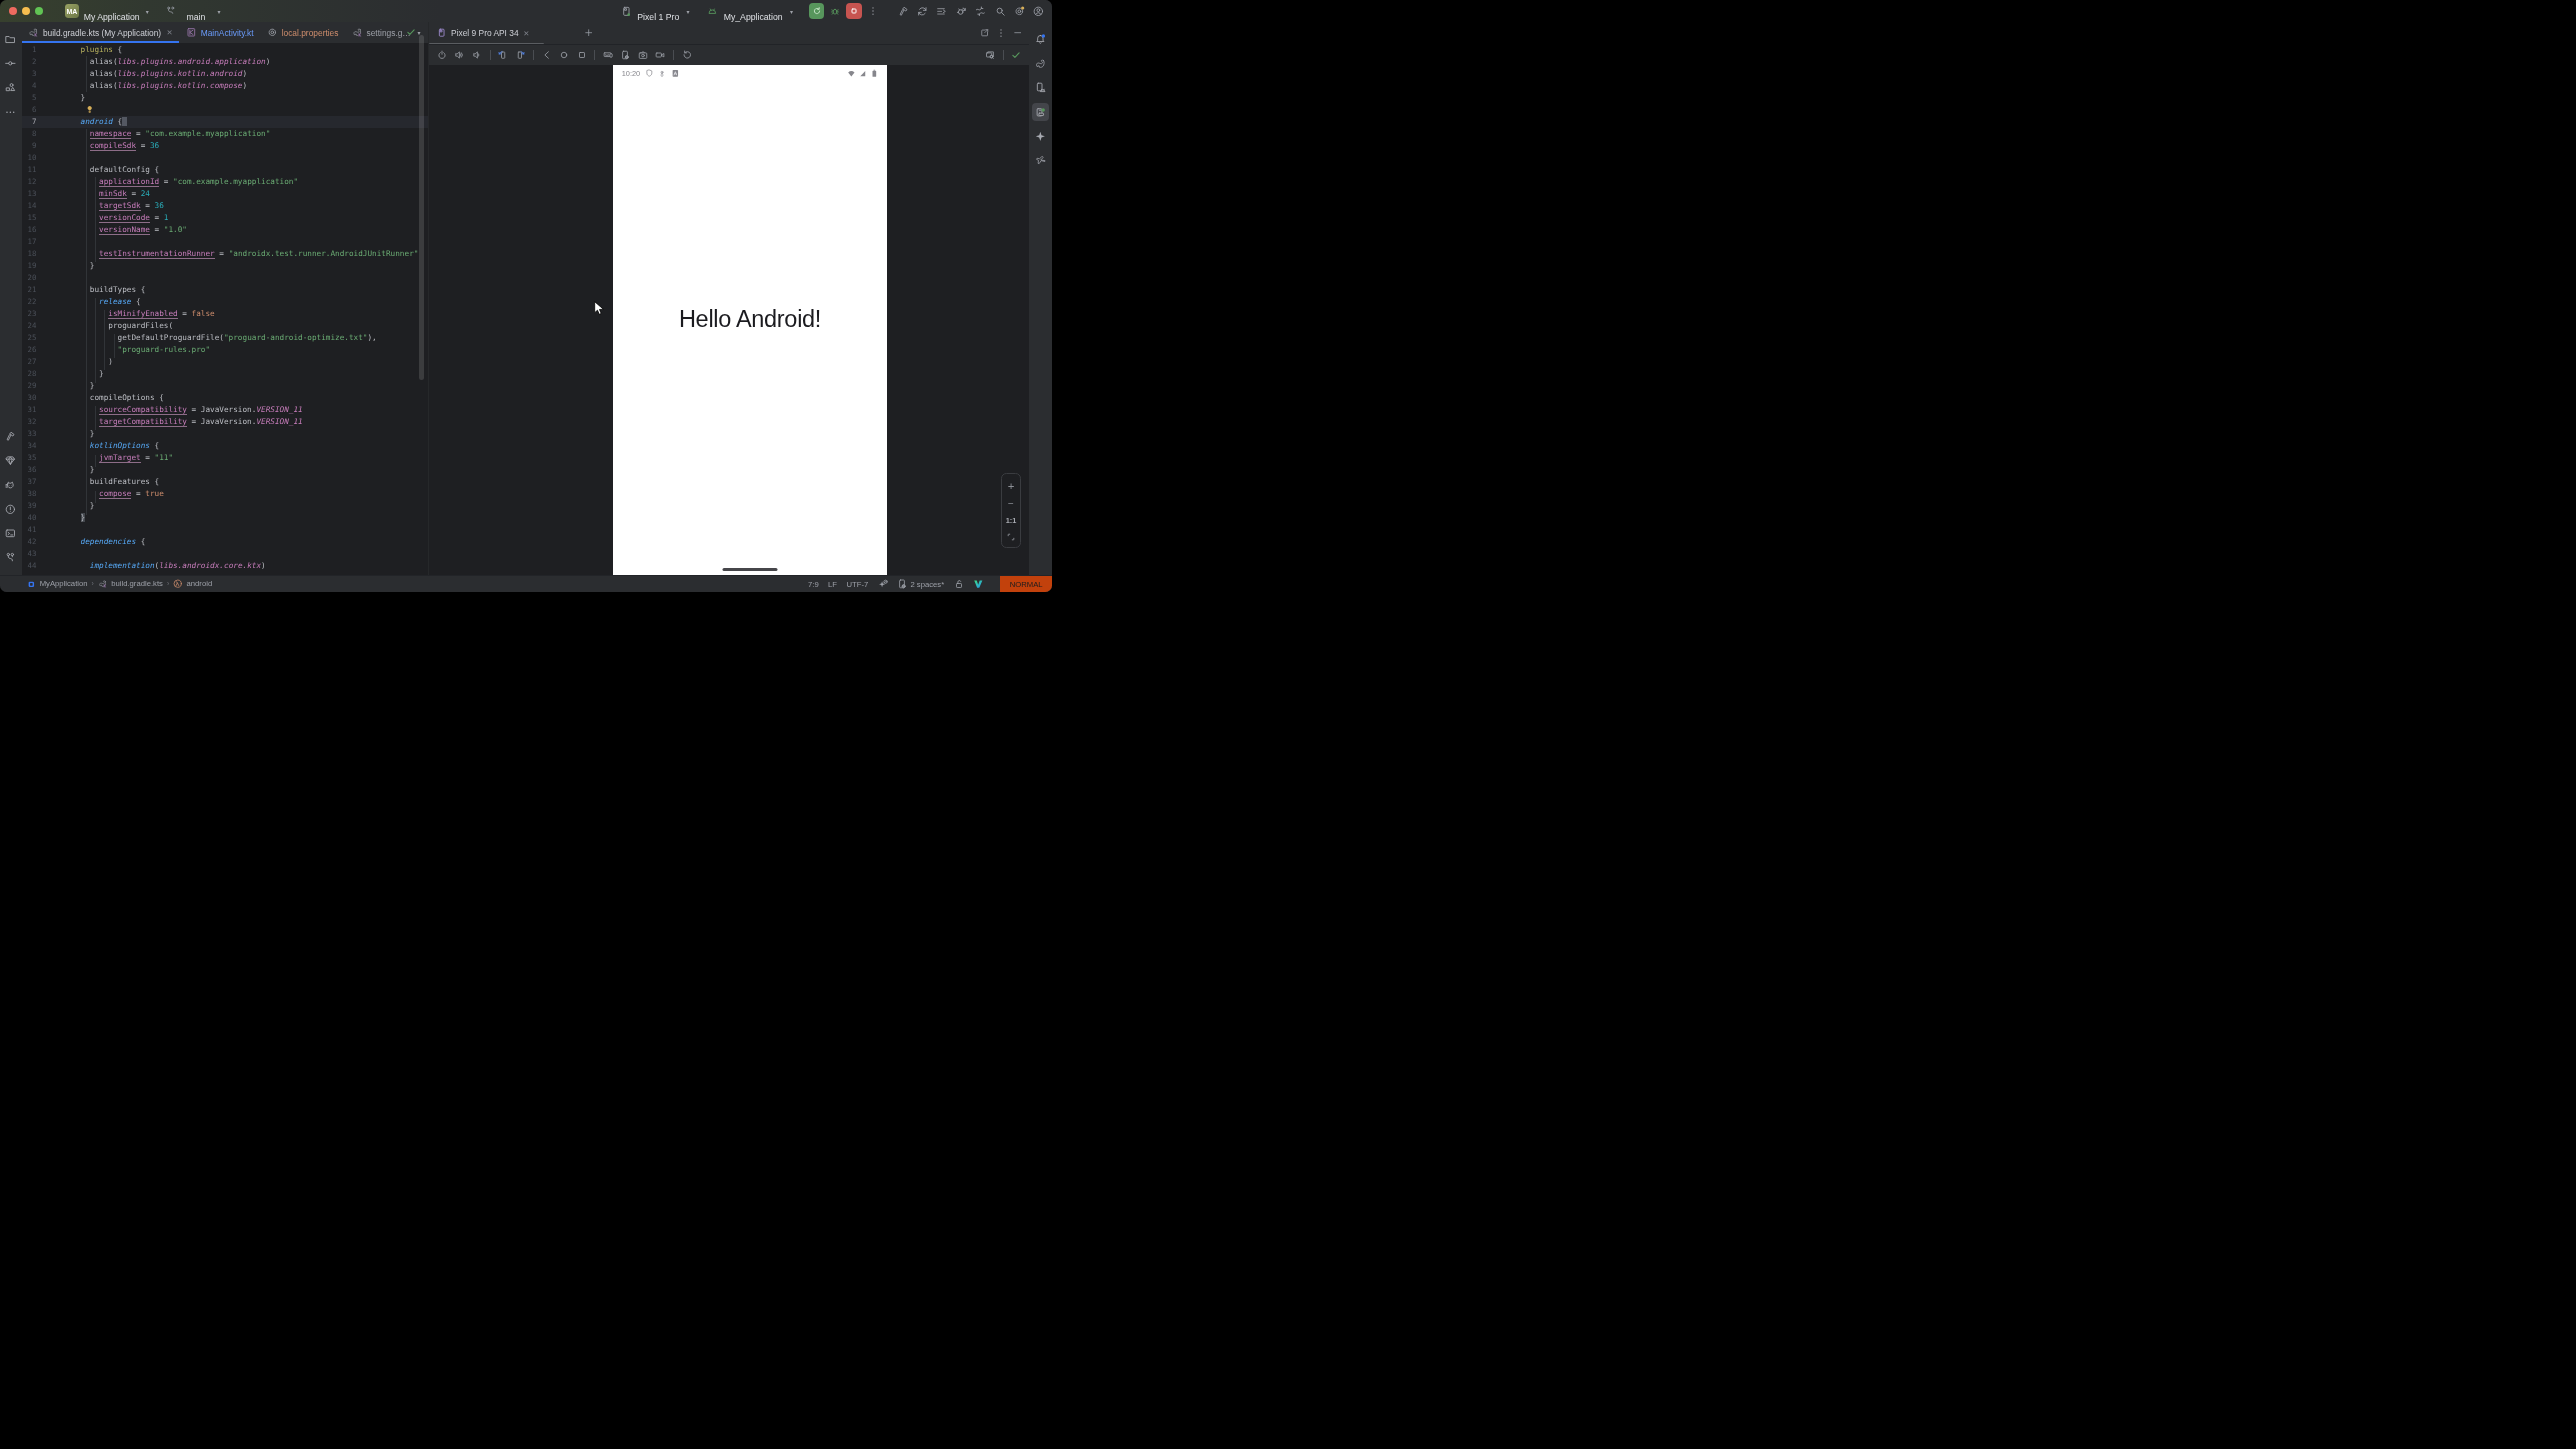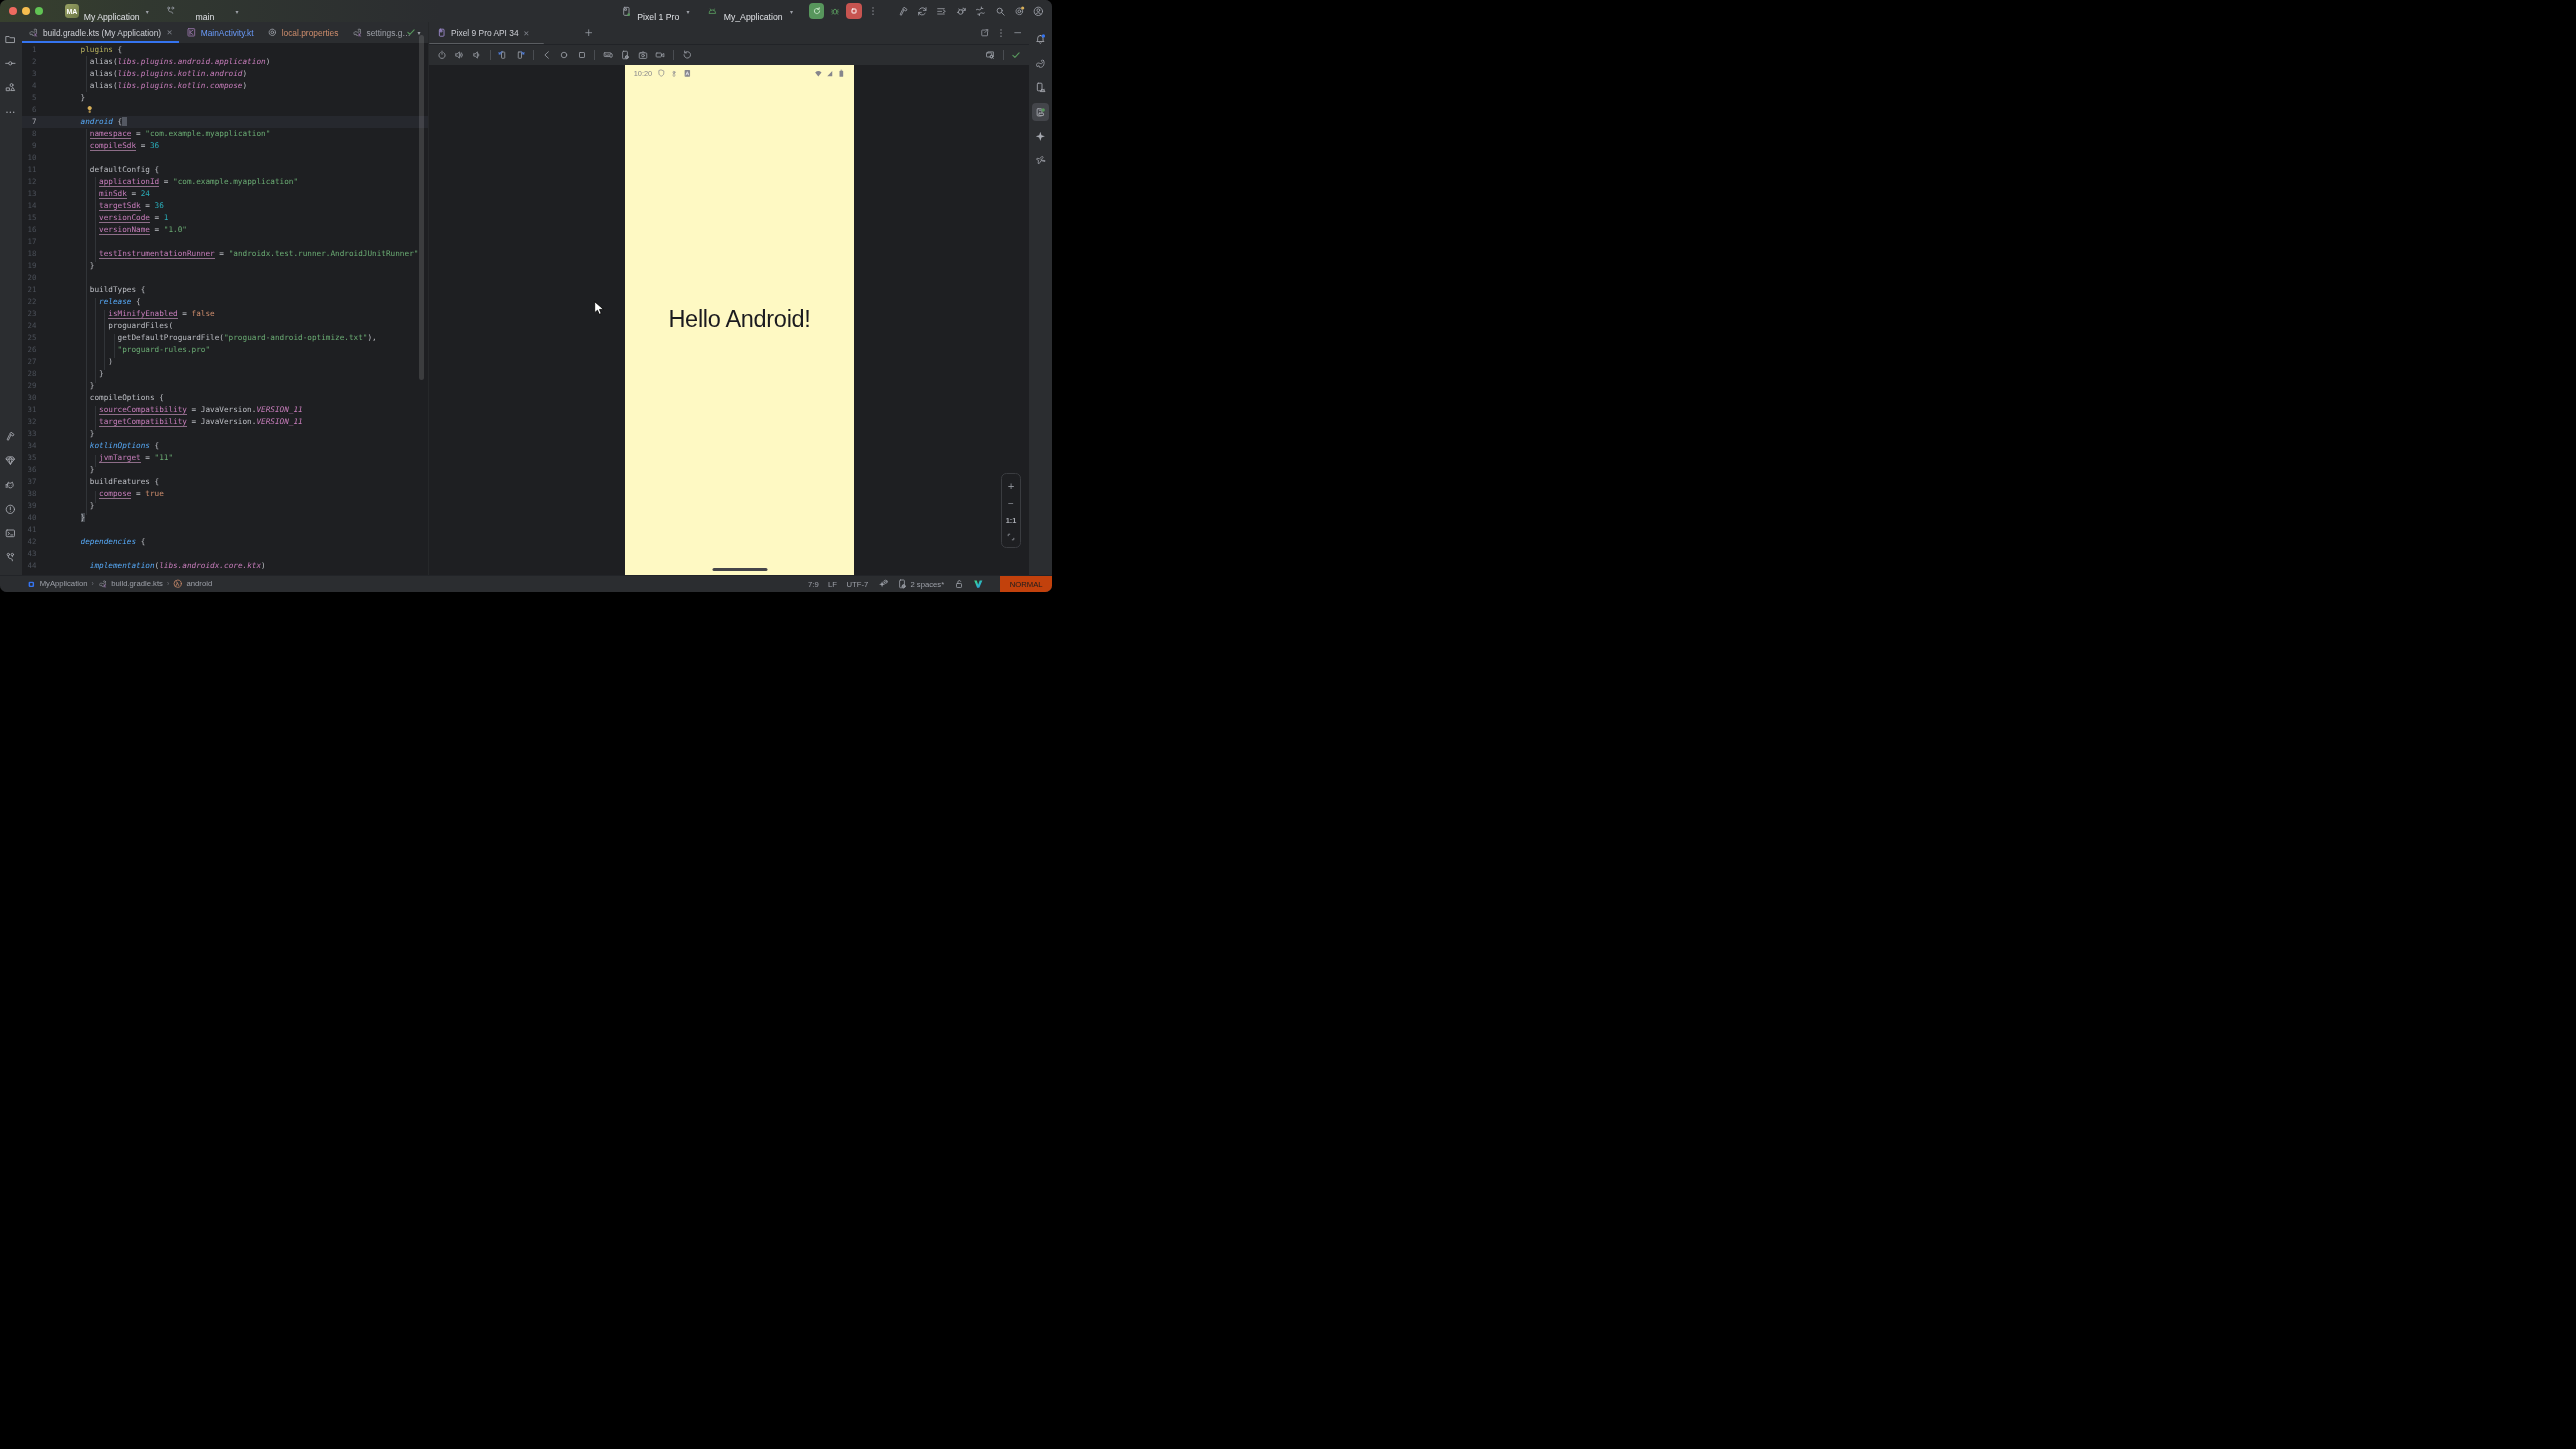--- a/index.html
+++ b/index.html
@@ -9,21 +9,21 @@
   
   .titlebar{position:absolute;left:0;top:0;right:0;height:22px;
     background:linear-gradient(90deg,#37402e 0%,#313830 14%,#2b2d30 42%,#2b2d30 100%);
     display:flex;align-items:center;color:#dfe1e5;font-size:8.7px;}
   .lights{display:flex;gap:5.4px;margin-left:8.7px;}
   .light{width:8px;height:8px;border-radius:50%;}
   .proj{display:flex;align-items:center;gap:4.7px;margin-left:21.5px;cursor:default;}
   .ma-badge{width:14px;height:14px;border-radius:3.4px;background:linear-gradient(135deg,#99a263,#6c7747);
     color:#fff;font-size:7px;font-weight:bold;display:flex;align-items:center;justify-content:center;}
   .chev{color:#9da0a8;font-size:6px;margin-left:1.3px;}
-  .tb-group{display:flex;align-items:center;gap:20px;margin-left:17.4px;}
+  .tb-group{display:flex;align-items:center;gap:11px;margin-left:17.4px;}
   .tb-right{margin-left:auto;display:flex;align-items:center;gap:6px;padding-right:8px;}
   .tb-txt{color:#dfe1e5;margin-top:12px;}
   .icon{display:inline-flex;align-items:center;justify-content:center;color:#9da0a8;}
   .icon svg{display:block;}
   .sqbtn{width:15.4px;height:15.4px;border-radius:4px;display:flex;align-items:center;justify-content:center;}
   .run-btn{background:#57965c;color:#d8f0d8;}
   .stop-btn{background:#c75450;color:#fff;}
   .bug-icon{color:#57965c;}
   
   .lstrip{position:absolute;left:0;top:22px;bottom:17px;width:21.5px;background:#2b2d30;
@@ -68,21 +68,21 @@
   .dev-tabbar{height:22px;background:#2b2d30;display:flex;font-size:8.4px;color:#ced0d6;position:relative;gap:45px;}
   .dev-tab{display:flex;align-items:center;gap:4.7px;padding:0 6.7px 0 8px;}
   .dev-tab .close{color:#7d8089;font-size:7.4px;}
   .hthumb{position:absolute;left:0;bottom:-1.3px;height:2.7px;width:115px;background:#5a5d61;border-radius:2px;}
   .dev-toolbar{height:21px;background:#2b2d30;border-top:0.7px solid #212327;display:flex;align-items:center;
     gap:2.7px;padding:0 5.4px;box-sizing:border-box;position:relative;}
   .dev-toolbar .icon{width:14.8px;height:14.8px;}
   .vsep{width:0.7px;height:10.7px;background:#4a4d52;margin:0 2.7px;}
   .dtb-right{margin-left:auto;display:flex;align-items:center;gap:2.7px;}
   .dev-content{position:absolute;left:0;right:0;top:43px;bottom:0;background:#1e1f22;}
-  .phone{position:absolute;left:196px;top:0;width:229px;height:511px;background:#fef9c3;}
+  .phone{position:absolute;left:184px;top:0;width:274px;height:511px;background:#ffffff;}
   .ph-status{height:17.4px;display:flex;align-items:center;padding:0 8.7px;color:#86868c;font-size:7.4px;gap:4.7px;}
   .ph-status .right{margin-left:auto;display:flex;gap:2.7px;align-items:center;}
   .hello{position:absolute;left:0;right:0;top:241px;text-align:center;color:#1b1b1f;
     font-size:23.5px;font-weight:normal;letter-spacing:-0.3px;}
   .gesture{position:absolute;left:50%;transform:translateX(-50%);bottom:5.4px;width:55px;height:2.7px;
     border-radius:2px;background:#46464a;}
   .zoom-pill{position:absolute;right:8px;bottom:27px;width:18px;border:0.7px solid #3a3c40;border-radius:5.4px;
     display:flex;flex-direction:column;align-items:center;padding:5.4px 0;gap:6.7px;color:#8d9097;}
   .zoom-pill .z11{font-size:7.4px;font-weight:bold;color:#a8abb2;}
   

